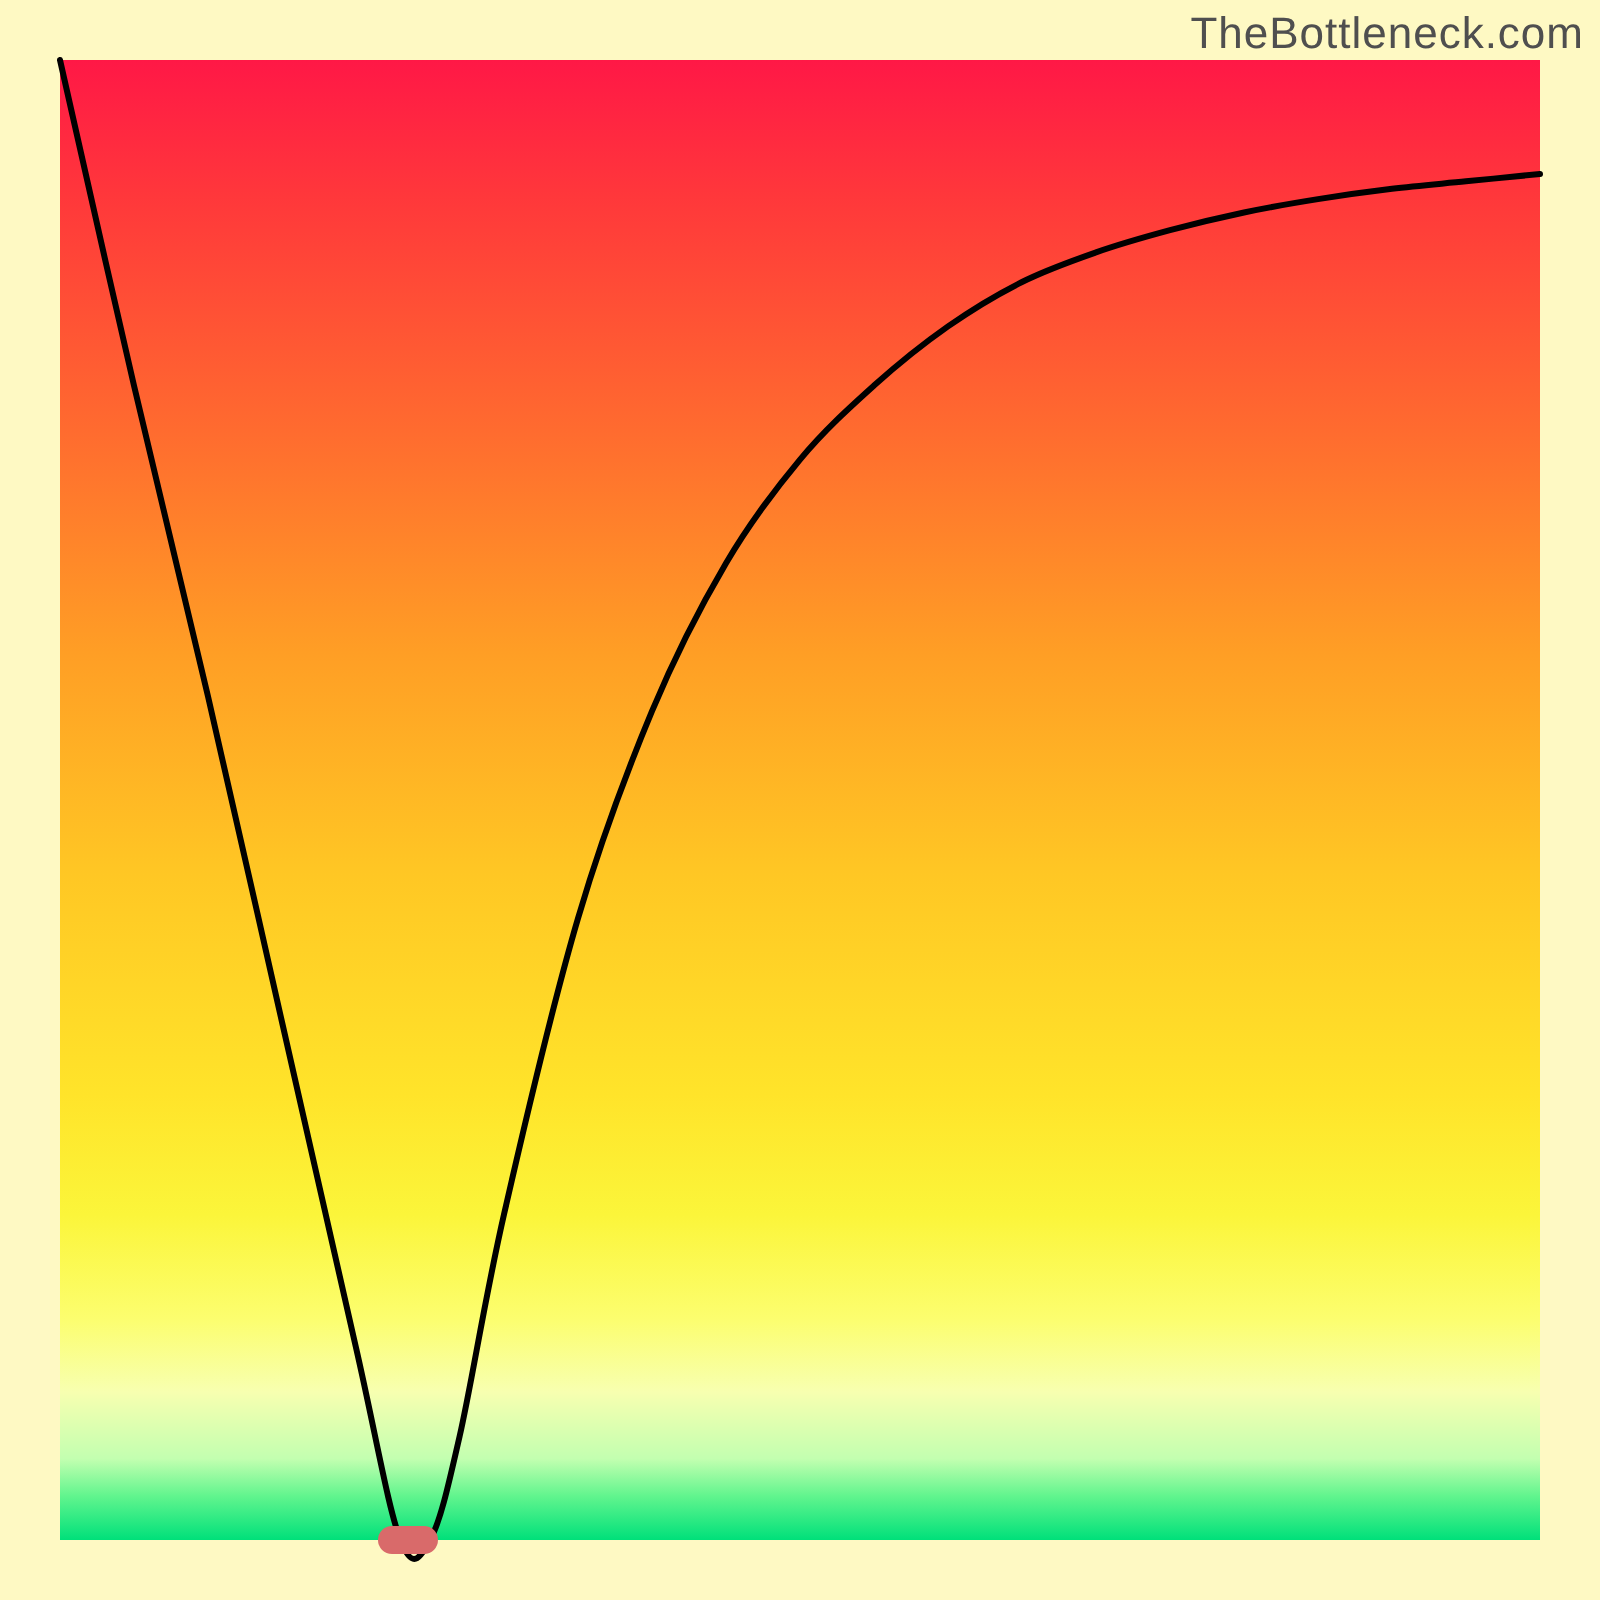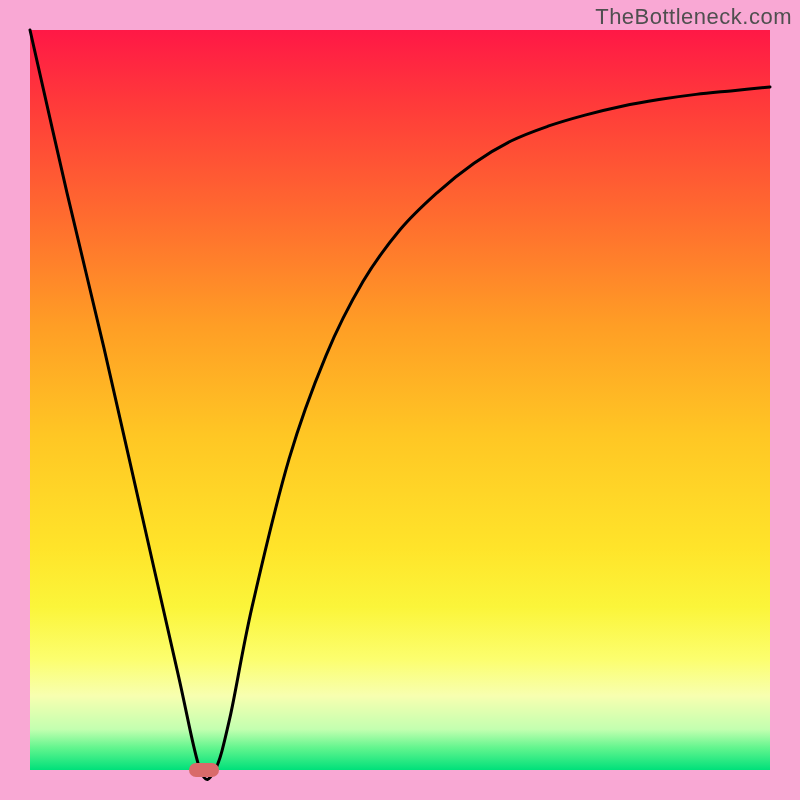--- a/index.html
+++ b/index.html
@@ -8,21 +8,21 @@
     width: 800px;
     height: 800px;
     background: #000;
     font-family: Arial, Helvetica, sans-serif;
     overflow: hidden;
   }
   .frame {
     position: relative;
     width: 800px;
     height: 800px;
-    background: #f9a8d4;
+    background: #fef9c3;
   }
   .watermark {
     position: absolute;
     top: 4px;
     right: 8px;
     color: #4f4f4f;
     font-size: 22px;
     font-weight: 500;
     letter-spacing: 0.5px;
     z-index: 10;

